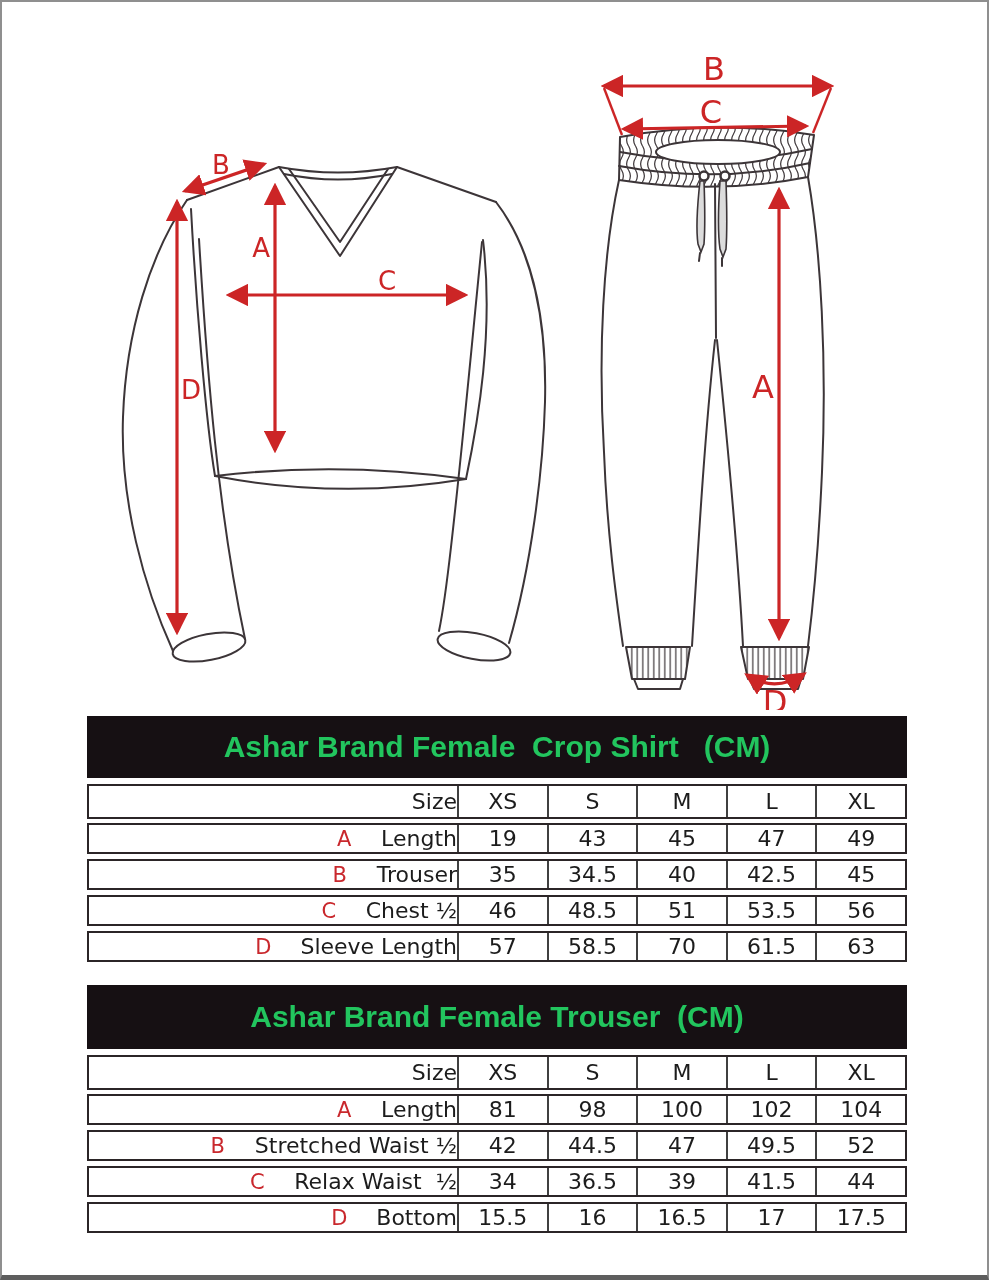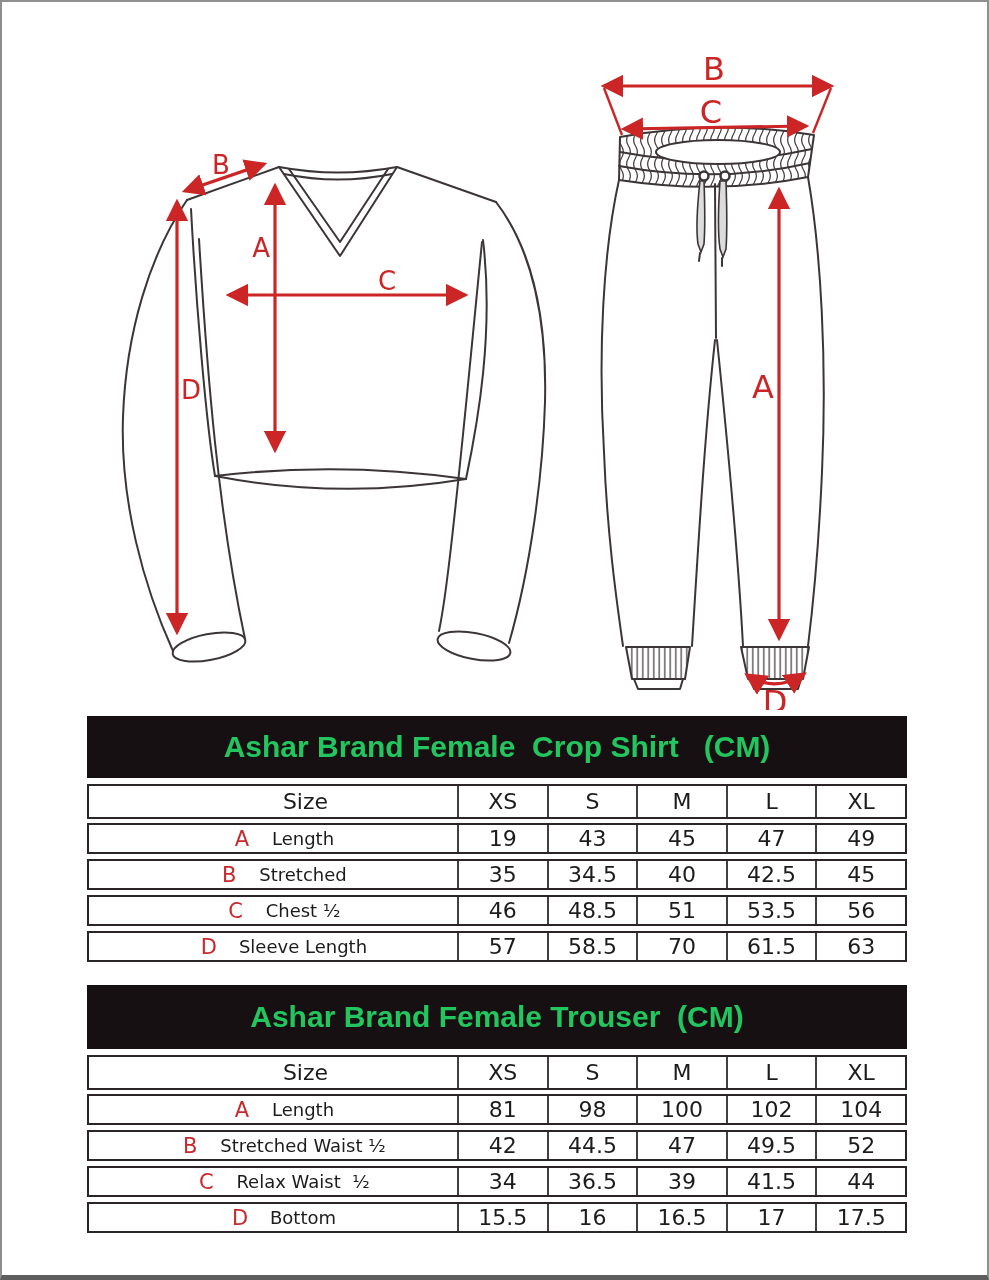--- a/index.html
+++ b/index.html
@@ -27,24 +27,24 @@
     white-space:pre;
   }
   .size-table.trouser-table .tbl-title { height:64px; }
   .trow { display:grid; grid-template-columns:368px 1fr 1fr 1fr 1fr 1fr;
           border:2px solid #2b2527; background:#ffffff; }
   .header-row { margin-top:6px; height:35px; }
   .data-row { margin-top:5px; height:31px; }
   .data-row.first-data { margin-top:4px; }
   .cell { display:flex; align-items:center; justify-content:center;
           font-size:22px; color:#1c1c1c; border-left:2px solid #404040; overflow:hidden; }
-  .cell.label-cell { border-left:none; justify-content:center; }
+  .cell.label-cell { border-left:none; justify-content:flex-end; }
   .size-name { padding-left:65px; font-size:22px; color:#1c1c1c; }
   .letter { width:60px; text-align:center; color:#c9282d; font-size:21px; flex:0 0 auto; }
-  .mlabel { font-size:18px; color:#1c1c1c; white-space:pre; }
+  .mlabel { font-size:22px; color:#1c1c1c; margin-left:7px; white-space:pre; }
 </style>
 </head>
 <body>
 
 <div class="page">
 
   <svg class="diagram" width="989" height="708" viewBox="0 0 989 708">
     <defs>
       <marker id="ah" viewBox="0 0 10 10" refX="8.5" refY="5" markerWidth="7" markerHeight="7" orient="auto-start-reverse">
         <path d="M0,0 L10,5 L0,10 Z" fill="#cc2526"></path>
@@ -146,21 +146,21 @@
       <div class="cell">19</div>
       <div class="cell">43</div>
       <div class="cell">45</div>
       <div class="cell">47</div>
       <div class="cell">49</div>
     </div>
 
     <div class="trow data-row">
       <div class="cell label-cell">
         <span class="letter">B</span>
-        <span class="mlabel">Stretched</span>
+        <span class="mlabel">Trouser</span>
       </div>
       <div class="cell">35</div>
       <div class="cell">34.5</div>
       <div class="cell">40</div>
       <div class="cell">42.5</div>
       <div class="cell">45</div>
     </div>
 
     <div class="trow data-row">
       <div class="cell label-cell">

